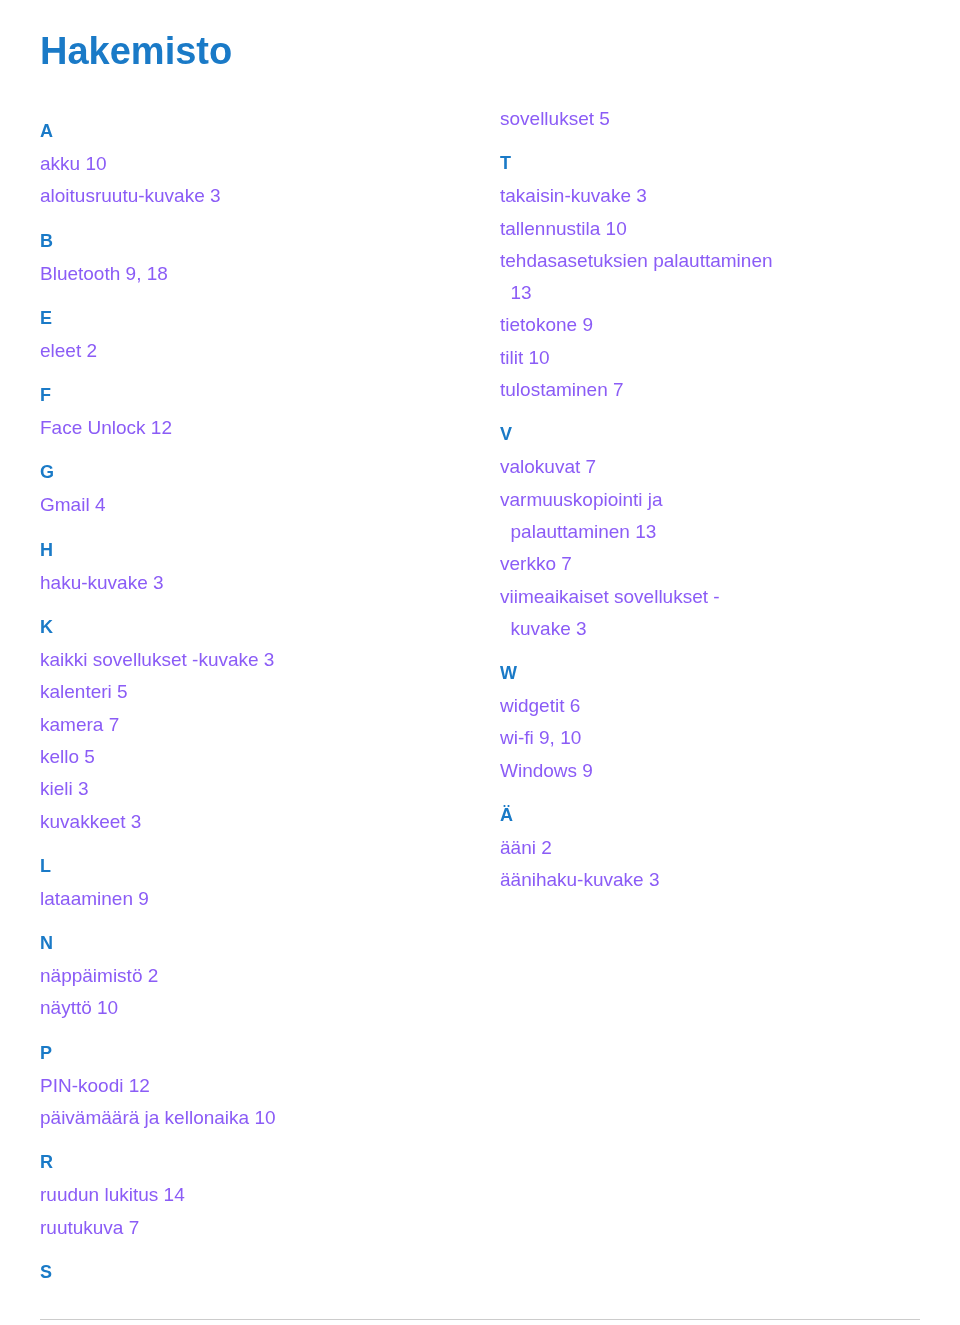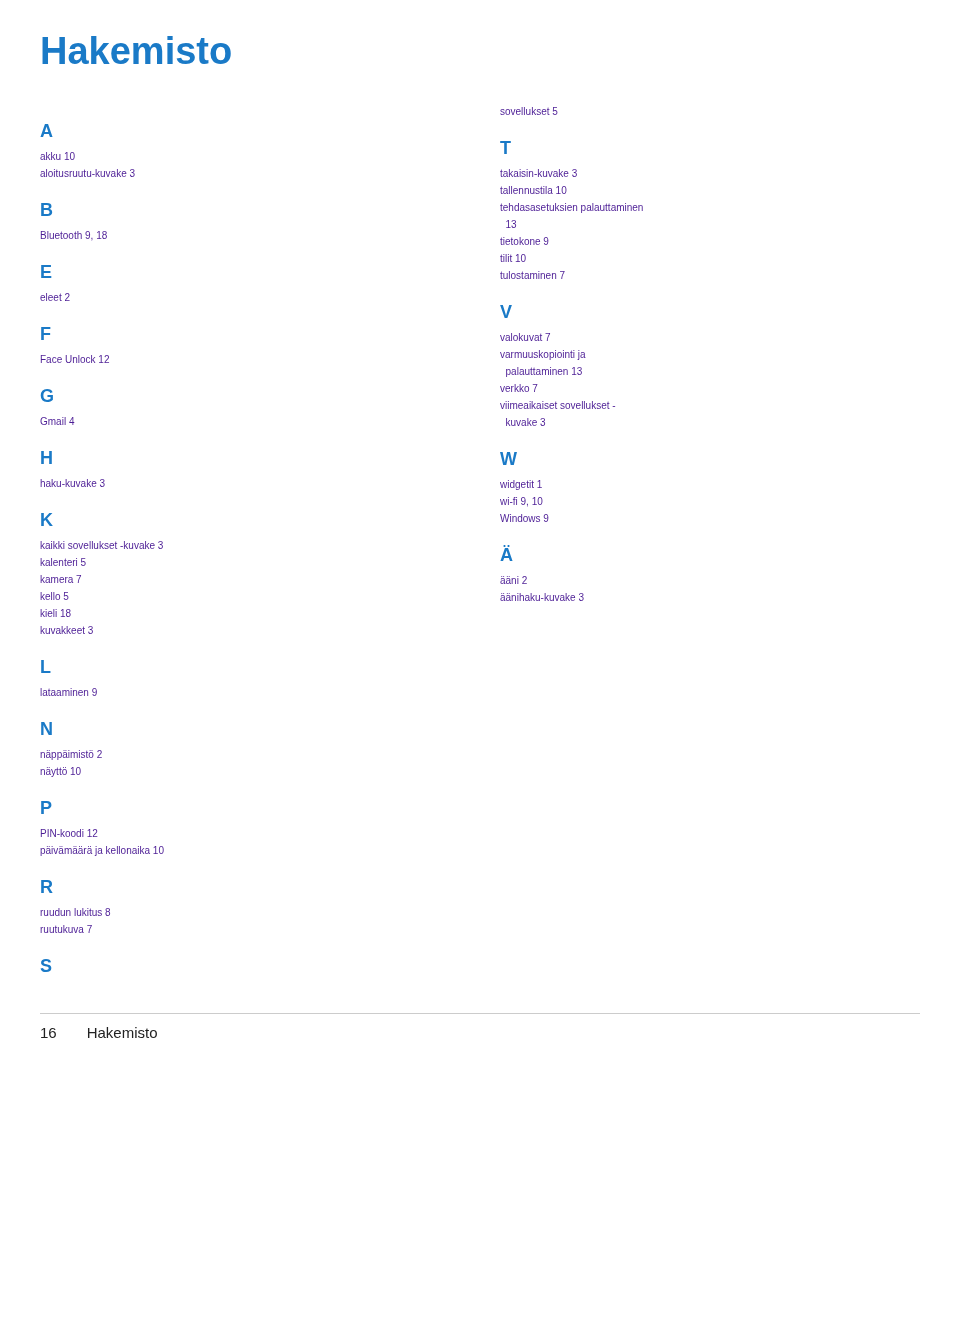--- a/index.html
+++ b/index.html
@@ -36,22 +36,22 @@
       padding-left: 20px;
     }
     .section-letter {
       font-size: 18px;
       font-weight: bold;
       color: #1a7ac7;
       margin-top: 18px;
       margin-bottom: 6px;
     }
     .index-entry {
-      font-size: 10px;
-      color: #4c1d95;
+      font-size: 19px;
+      color: #8b5cf6;
       line-height: 1.7;
       padding-left: 0;
     }
     .footer-row {
       display: flex;
       align-items: center;
       margin-top: 30px;
       border-top: 1px solid #cccccc;
       padding-top: 10px;
     }
@@ -83,51 +83,51 @@
       <div class="index-entry">Face Unlock   12</div>
       <div class="section-letter">G</div>
       <div class="index-entry">Gmail   4</div>
       <div class="section-letter">H</div>
       <div class="index-entry">haku-kuvake   3</div>
       <div class="section-letter">K</div>
       <div class="index-entry">kaikki sovellukset -kuvake   3</div>
       <div class="index-entry">kalenteri   5</div>
       <div class="index-entry">kamera   7</div>
       <div class="index-entry">kello   5</div>
-      <div class="index-entry">kieli   18</div>
+      <div class="index-entry">kieli   3</div>
       <div class="index-entry">kuvakkeet   3</div>
       <div class="section-letter">L</div>
       <div class="index-entry">lataaminen   9</div>
       <div class="section-letter">N</div>
       <div class="index-entry">näppäimistö   2</div>
       <div class="index-entry">näyttö   10</div>
       <div class="section-letter">P</div>
       <div class="index-entry">PIN-koodi   12</div>
       <div class="index-entry">päivämäärä ja kellonaika   10</div>
       <div class="section-letter">R</div>
-      <div class="index-entry">ruudun lukitus   8</div>
+      <div class="index-entry">ruudun lukitus   14</div>
       <div class="index-entry">ruutukuva   7</div>
       <div class="section-letter">S</div>
     </div>
   <div class="right-column" id="right-col">
       <div class="index-entry">sovellukset   5</div>
       <div class="section-letter">T</div>
       <div class="index-entry">takaisin-kuvake   3</div>
       <div class="index-entry">tallennustila   10</div>
       <div class="index-entry">tehdasasetuksien palauttaminen<br>&nbsp;&nbsp;13</div>
       <div class="index-entry">tietokone   9</div>
       <div class="index-entry">tilit   10</div>
       <div class="index-entry">tulostaminen   7</div>
       <div class="section-letter">V</div>
       <div class="index-entry">valokuvat   7</div>
       <div class="index-entry">varmuuskopiointi ja<br>&nbsp;&nbsp;palauttaminen   13</div>
       <div class="index-entry">verkko   7</div>
       <div class="index-entry">viimeaikaiset sovellukset -<br>&nbsp;&nbsp;kuvake   3</div>
       <div class="section-letter">W</div>
-      <div class="index-entry">widgetit   1</div>
+      <div class="index-entry">widgetit   6</div>
       <div class="index-entry">wi-fi   9, 10</div>
       <div class="index-entry">Windows   9</div>
       <div class="section-letter">Ä</div>
       <div class="index-entry">ääni   2</div>
       <div class="index-entry">äänihaku-kuvake   3</div>
     </div>
 </div>
 
 <div class="footer-row">
   <span class="footer-page">16</span>

